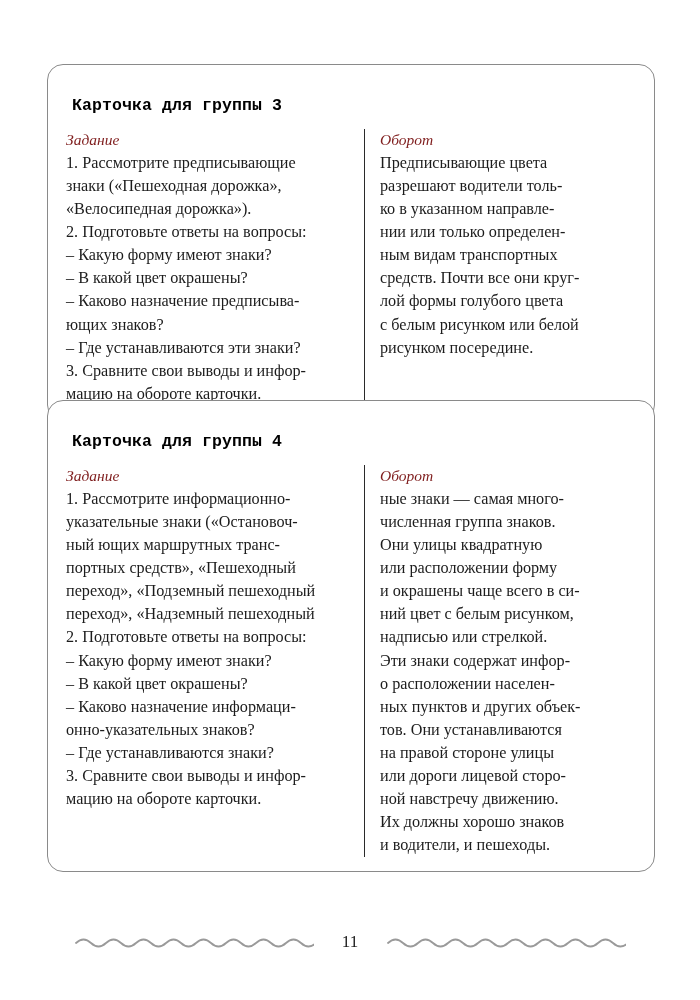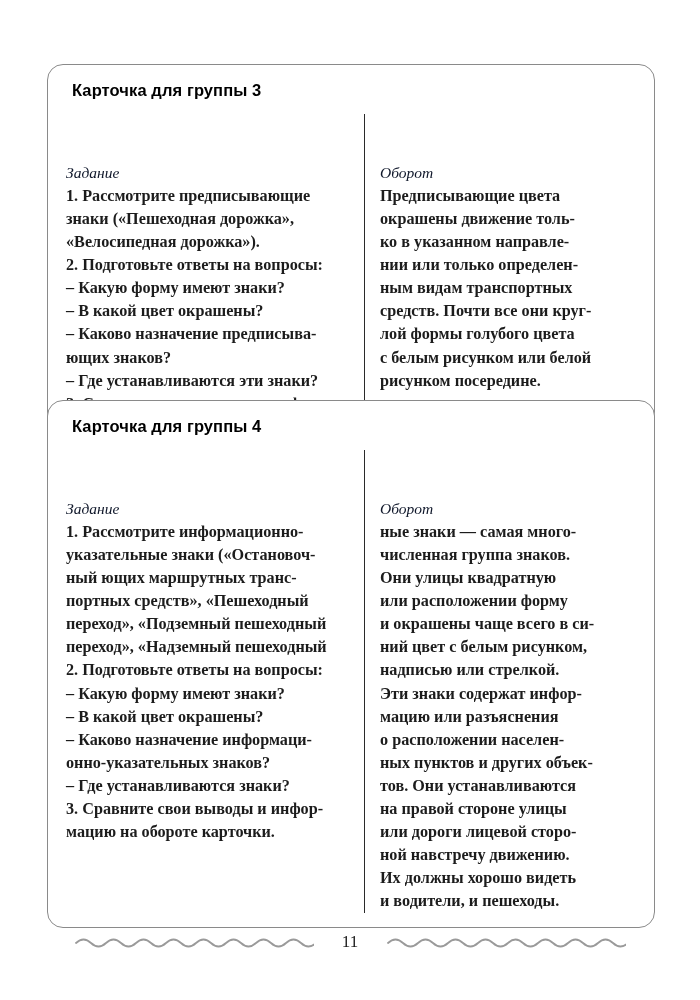--- a/index.html
+++ b/index.html
@@ -30,25 +30,25 @@
     left: 47px;
     width: 608px;
     box-sizing: border-box;
     border: 1.4px solid #8a8a8a;
     border-radius: 16px;
     background: #ffffff;
     padding: 14px 18px 14px 18px;
   }
 
   .card-title {
-    font-family: Liberation Sans, sans-serif;
+    font-family: Liberation Mono, monospace;
     font-weight: bold;
     font-size: 16.5px;
     letter-spacing: 0.1px;
-    margin: 2px 0 0 6px;
+    margin: 17px 0 0 6px;
     color: #000000;
   }
 
   .card-body {
     display: flex;
     margin-top: 14px;
     align-items: stretch;
   }
 
   .col-left {
@@ -68,30 +68,28 @@
     width: 262px;
     box-sizing: border-box;
     padding-left: 15px;
   }
 
   .sec-label {
     font-style: italic;
     font-size: 15.5px;
     line-height: 1.42;
     margin-bottom: 1px;
-    color: #0f172a;
-    margin-top: 48px;
+    color: #7f1d1d;
   }
 
   .ln {
     font-size: 16.2px;
     line-height: 1.425;
     color: #1c1c1c;
     white-space: nowrap;
-    font-weight: bold;
   }
 
   .col-right .ln { font-size: 16.2px; line-height: 1.425; }
 
   
   .footer {
     position: absolute;
     left: 0;
     top: 922px;
     width: 700px;
@@ -134,21 +132,21 @@
             <div class="ln">– Где устанавливаются эти знаки?</div>
             <div class="ln">3. Сравните свои выводы и инфор-</div>
             <div class="ln">мацию на обороте карточки.</div>
           </div>
       </div>
       <div class="col-divider"></div>
       <div class="col-right">
         <div class="sec-label">Оборот</div>
         <div class="lines">
             <div class="ln">Предписывающие  цвета</div>
-            <div class="ln">окрашены движение толь-</div>
+            <div class="ln">разрешают водители толь-</div>
             <div class="ln">ко в указанном направле-</div>
             <div class="ln">нии или только определен-</div>
             <div class="ln">ным видам транспортных</div>
             <div class="ln">средств. Почти все они круг-</div>
             <div class="ln">лой формы голубого цвета</div>
             <div class="ln">с белым рисунком или белой</div>
             <div class="ln">рисунком посередине.</div>
           </div>
       </div>
     </div>
@@ -181,28 +179,27 @@
         <div class="sec-label">Оборот</div>
         <div class="lines">
             <div class="ln">ные знаки — самая много-</div>
             <div class="ln">численная группа знаков.</div>
             <div class="ln">Они улицы квадратную</div>
             <div class="ln">или расположении форму</div>
             <div class="ln">и окрашены чаще всего в си-</div>
             <div class="ln">ний цвет с белым рисунком,</div>
             <div class="ln">надписью или стрелкой.</div>
             <div class="ln">Эти знаки содержат инфор-</div>
-            <div class="ln">мацию или разъяснения</div>
             <div class="ln">о расположении населен-</div>
             <div class="ln">ных пунктов и других объек-</div>
             <div class="ln">тов. Они устанавливаются</div>
             <div class="ln">на правой стороне улицы</div>
             <div class="ln">или дороги лицевой сторо-</div>
             <div class="ln">ной навстречу движению.</div>
-            <div class="ln">Их должны хорошо видеть</div>
+            <div class="ln">Их должны хорошо знаков</div>
             <div class="ln">и водители, и пешеходы.</div>
           </div>
       </div>
     </div>
   </div>
 
   <div class="footer">
     <svg class="wave" width="240" height="14" viewBox="0 0 240 14">
       <path d="M2 8 q7.5 -7 15 0 t15 0 t15 0 t15 0 t15 0 t15 0 t15 0 t15 0 t15 0 t15 0 t15 0 t15 0 t15 0 t15 0 t15 0 t15 0" fill="none" stroke="#9a9a9a" stroke-width="1.8" stroke-linecap="round"></path>
     </svg>

